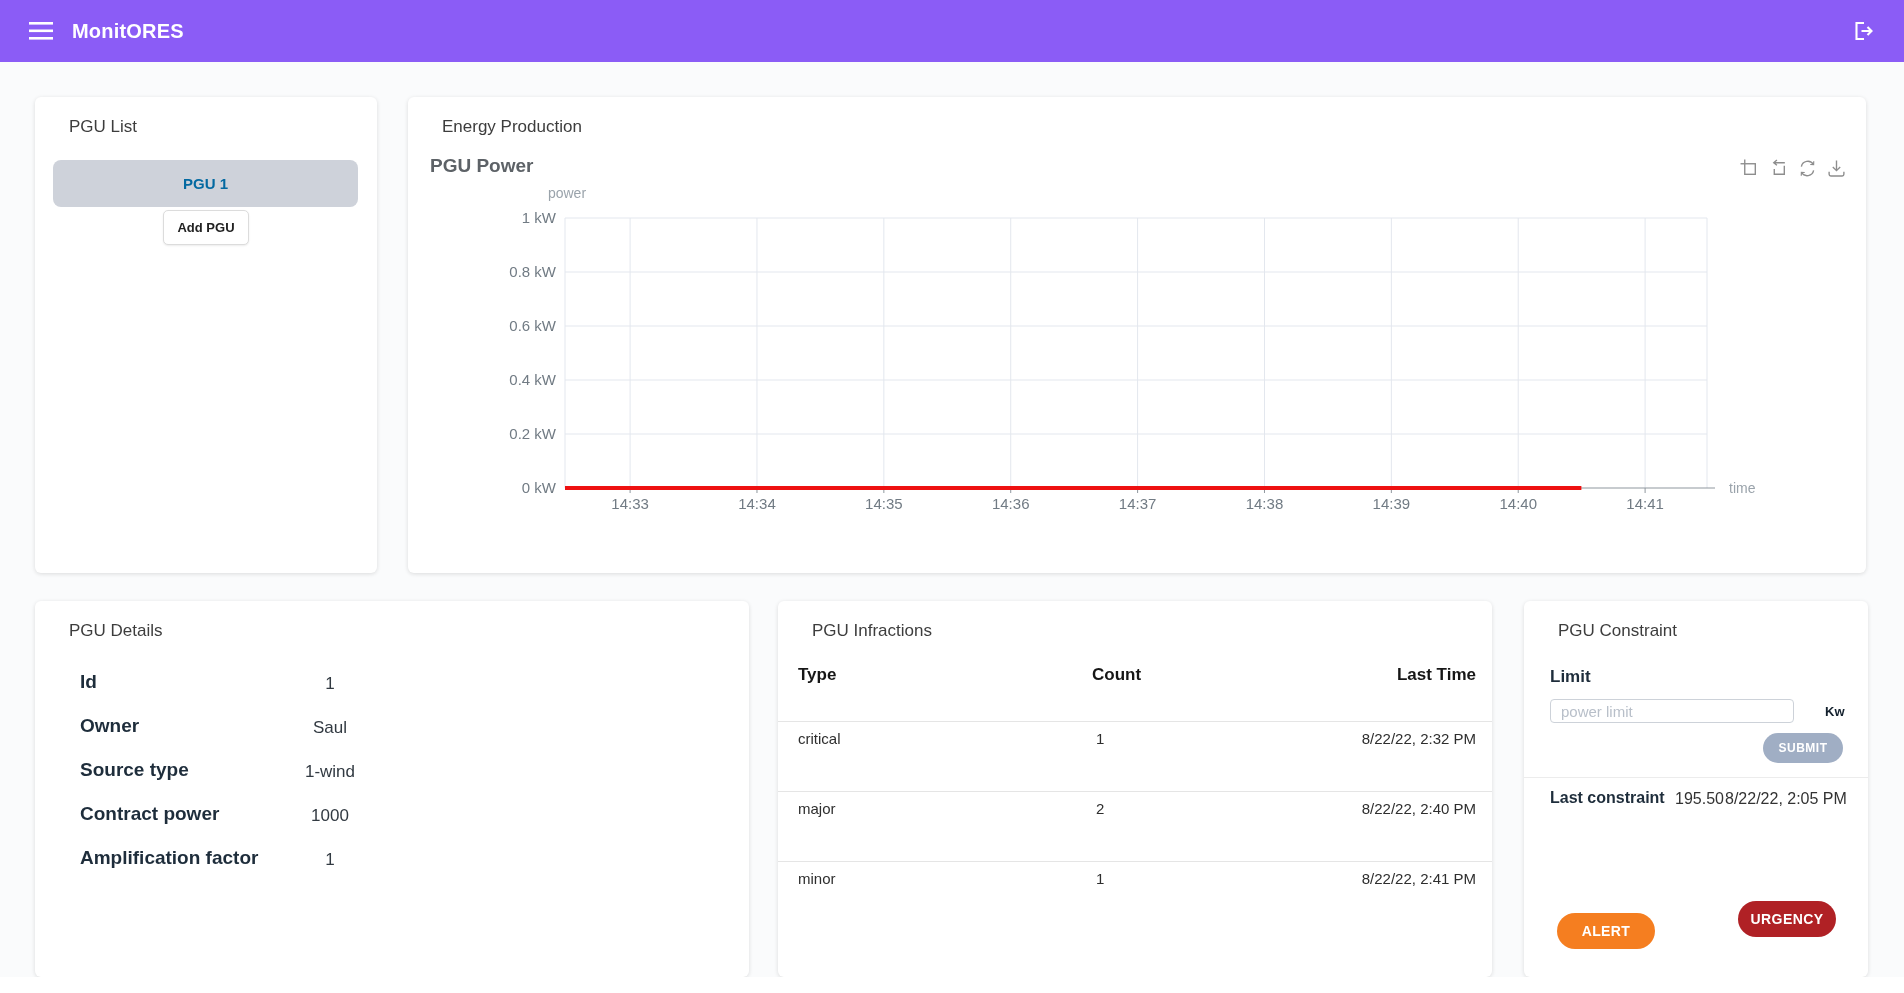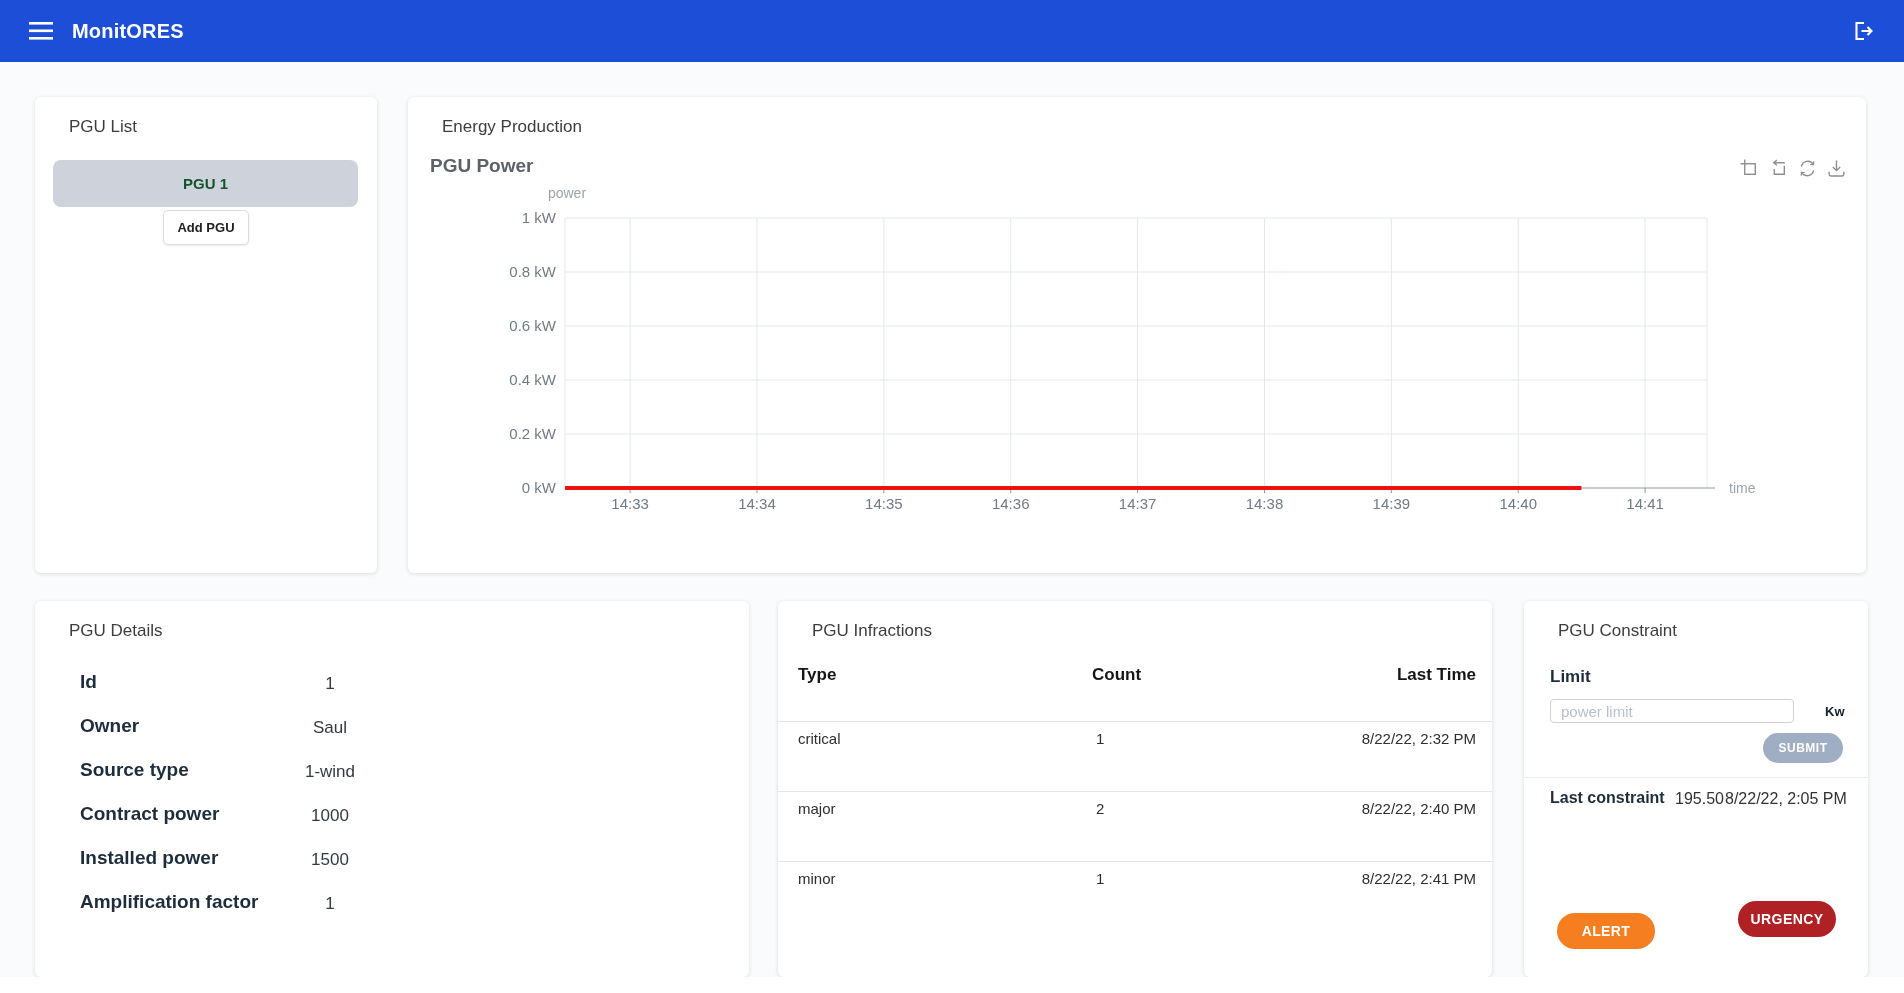--- a/index.html
+++ b/index.html
@@ -4,39 +4,39 @@
 <style>
   * { box-sizing: border-box; }
   html,body { margin:0; padding:0; }
   body {
     width:1904px; height:993px; position:relative; overflow:hidden;
     background:#fafbfc; font-family:"Liberation Sans", sans-serif;
   }
   
   .header {
     position:absolute; top:0; left:0; width:1904px; height:62px;
-    background:#1d4ed8; display:flex; align-items:center; padding:0 26px; color:#fff;
+    background:#8b5cf6; display:flex; align-items:center; padding:0 26px; color:#fff;
   }
   .menu-btn { width:30px; height:30px; display:flex; align-items:center; justify-content:center; cursor:pointer; background:none; border:none; padding:0; }
   .app-title { font-size:20px; font-weight:bold; color:#fff; margin-left:16px; letter-spacing:.2px; }
   .logout-btn { margin-left:auto; width:30px; height:30px; display:flex; align-items:center; justify-content:center; cursor:pointer; background:none; border:none; padding:0; }
   
   .card { position:absolute; background:#fff; border-radius:6px; box-shadow:0 1px 4px rgba(0,0,0,.13); }
   .card-title { position:absolute; left:34px; top:20px; font-size:17px; color:#3d3d3d; }
   .card-pgu-list   { left:35px;  top:97px;  width:342px;  height:476px; }
   .card-energy     { left:408px; top:97px;  width:1458px; height:476px; }
   .card-details    { left:35px;  top:601px; width:714px;  height:376px; }
   .card-infractions{ left:778px; top:601px; width:714px;  height:376px; }
   .card-constraint { left:1524px;top:601px; width:344px;  height:376px; }
   .bottom-strip { position:absolute; left:0; bottom:0; width:1904px; height:16px; background:#fff; }
   
   .pgu-item {
     position:absolute; left:18px; top:63px; width:305px; height:47px;
     background:#ced2da; border:none; border-radius:8px;
-    font-family:inherit; font-size:15px; font-weight:bold; color:#14532d; cursor:pointer;
+    font-family:inherit; font-size:15px; font-weight:bold; color:#0369a1; cursor:pointer;
   }
   .add-pgu {
     position:absolute; left:128px; top:113px; width:86px; height:35px;
     background:#fff; border:1px solid #dcdcdc; border-radius:5px;
     font-family:inherit; font-size:13px; font-weight:bold; color:#222; cursor:pointer;
     box-shadow:0 1px 2px rgba(0,0,0,.08);
   }
   
   .chart-title { position:absolute; left:22px; top:58px; font-size:19px; font-weight:bold; color:#5d6267; }
   .chart-toolbar { position:absolute; right:20px; top:62px; display:flex; gap:9px; }
@@ -208,24 +208,20 @@
       </div>
       <div class="d-row">
         <span class="d-label">Source type</span>
         <span class="d-value">1-wind</span>
       </div>
       <div class="d-row">
         <span class="d-label">Contract power</span>
         <span class="d-value">1000</span>
       </div>
       <div class="d-row">
-        <span class="d-label">Installed power</span>
-        <span class="d-value">1500</span>
-      </div>
-      <div class="d-row">
         <span class="d-label">Amplification factor</span>
         <span class="d-value">1</span>
       </div>
     </div>
 </div>
 
 <div class="card card-infractions">
   <div class="card-title">PGU Infractions</div>
   <div class="t-head">
     <span class="t-col-type">Type</span>

